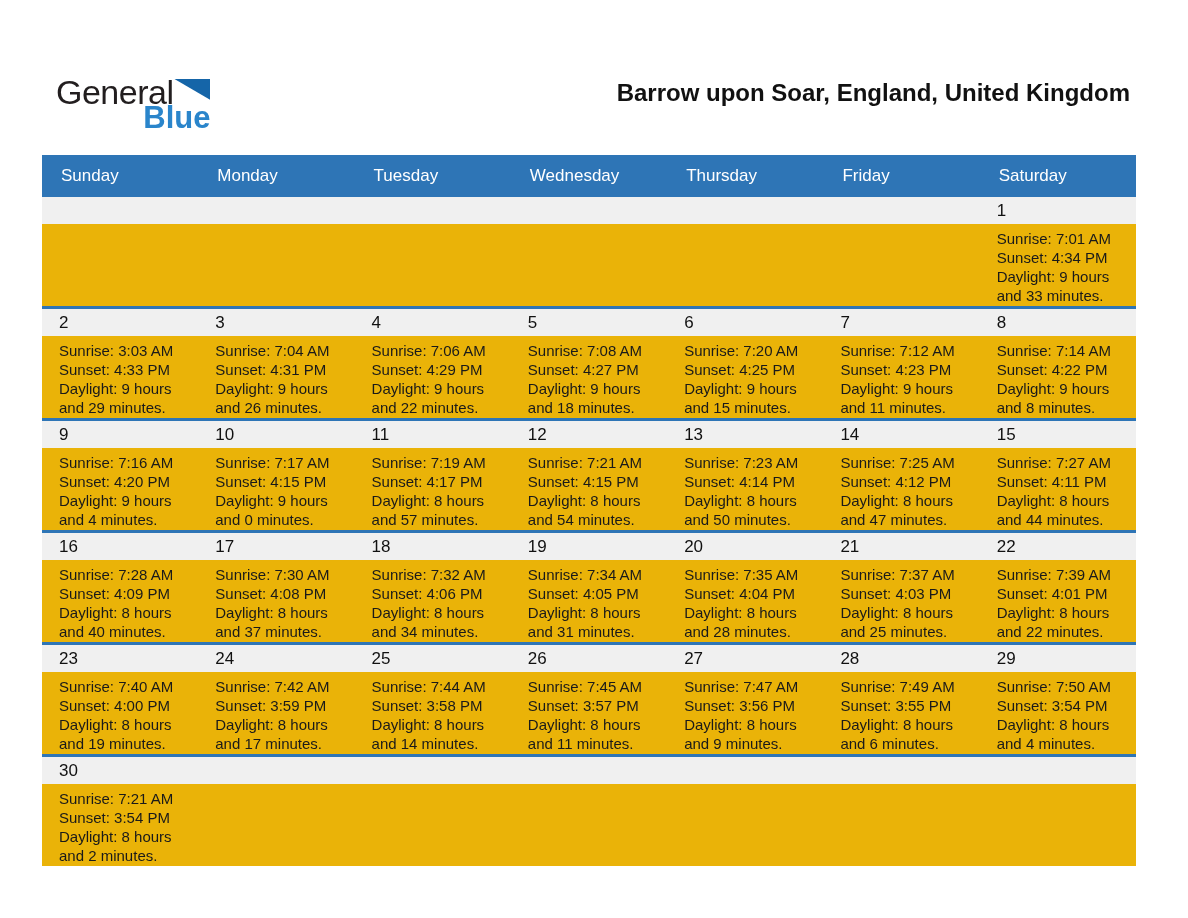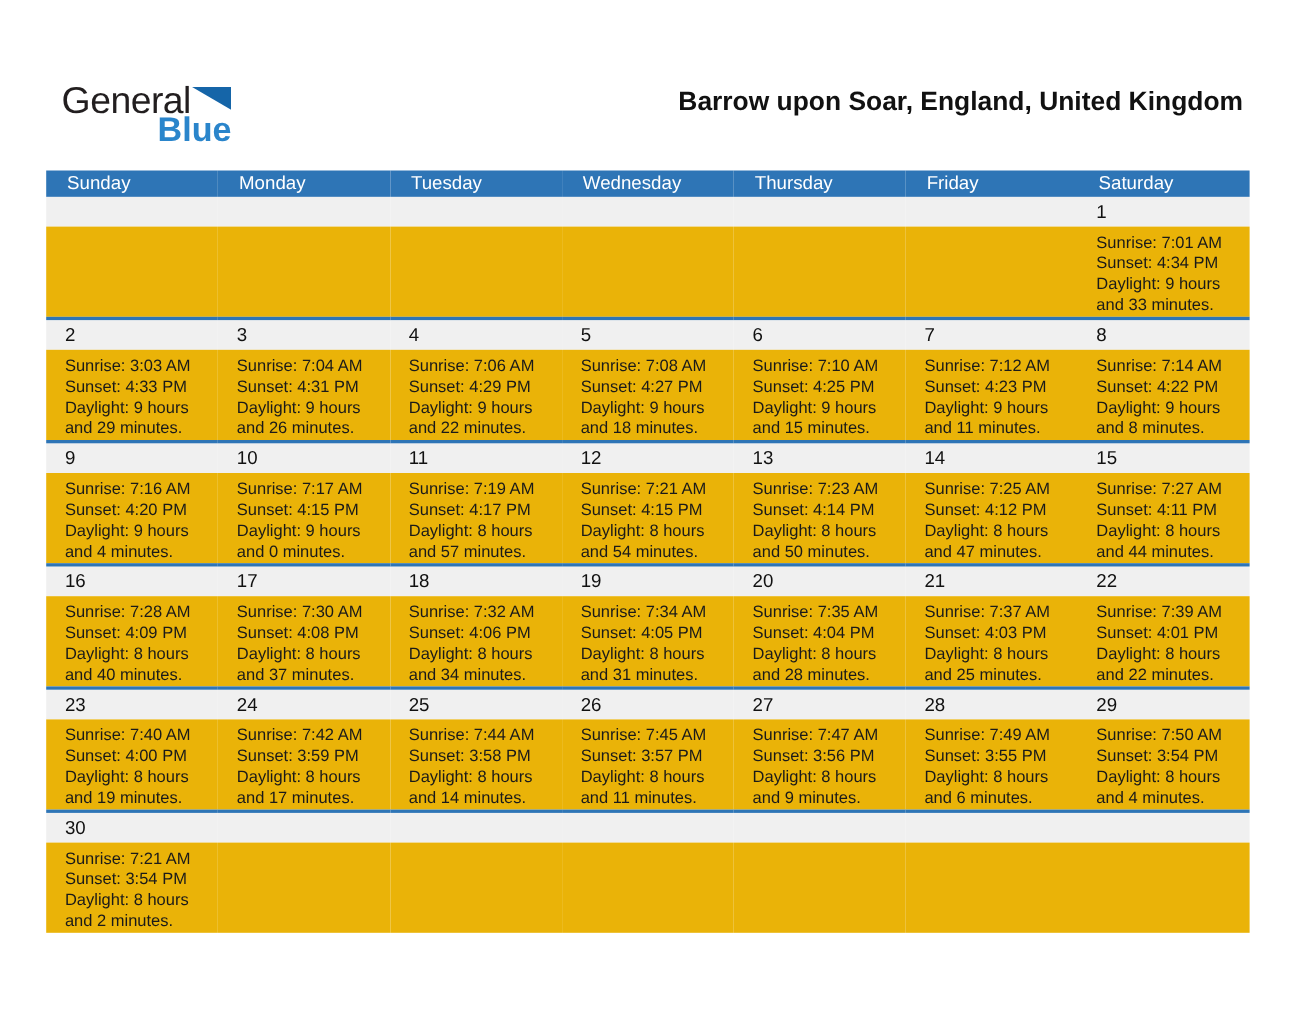--- a/index.html
+++ b/index.html
@@ -32,21 +32,21 @@
   .location-subtitle { font-size: 24px; font-weight: 700; color: #111; line-height: 30px; margin-top: 18px; }
 
   
   table.calendar {
     position: absolute; left: 42px; top: 155px;
     width: 1094px; table-layout: fixed;
     border-collapse: collapse;
   }
   thead th {
     background: #2e75b6; color: #ffffff;
-    height: 24px; font-size: 17px; font-weight: 400;
+    height: 42px; font-size: 17px; font-weight: 400;
     text-align: left; padding: 0 0 0 19px; vertical-align: middle;
   }
   tbody td { vertical-align: top; padding: 0; }
   tbody tr.week-row + tr.week-row td { border-top: 3px solid #2e75b6; }
 
   .day-num {
     background: #f0f0f0; height: 27px;
     padding: 4px 0 0 17px; font-size: 17px; color: #111;
   }
   .day-detail {
@@ -153,21 +153,21 @@
             <div class="day-detail">
               <div>Sunrise: 7:08 AM</div>
               <div>Sunset: 4:27 PM</div>
               <div>Daylight: 9 hours</div>
               <div>and 18 minutes.</div>
             </div>
           </td>
           <td>
             <div class="day-num">6</div>
             <div class="day-detail">
-              <div>Sunrise: 7:10 AM</div>
+              <div>Sunrise: 7:20 AM</div>
               <div>Sunset: 4:25 PM</div>
               <div>Daylight: 9 hours</div>
               <div>and 15 minutes.</div>
             </div>
           </td>
           <td>
             <div class="day-num">7</div>
             <div class="day-detail">
               <div>Sunrise: 7:12 AM</div>
               <div>Sunset: 4:23 PM</div>

